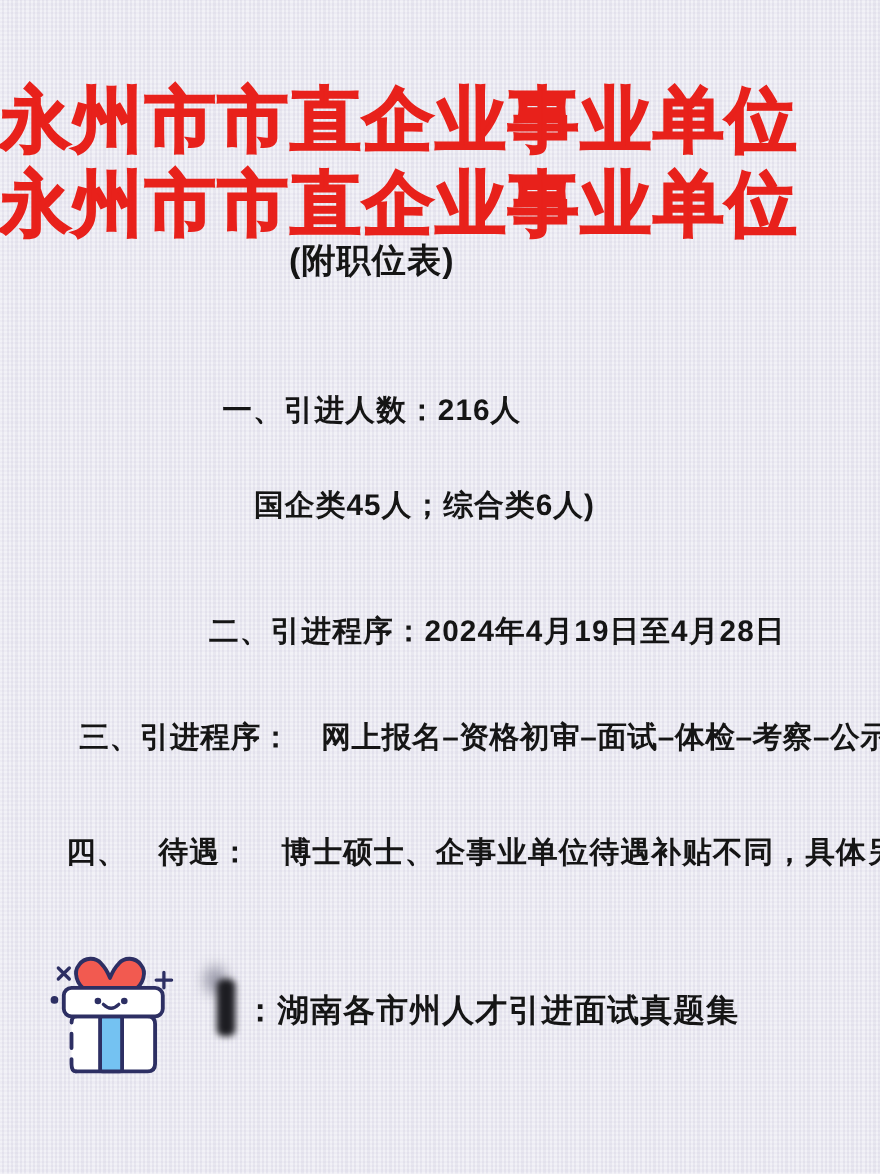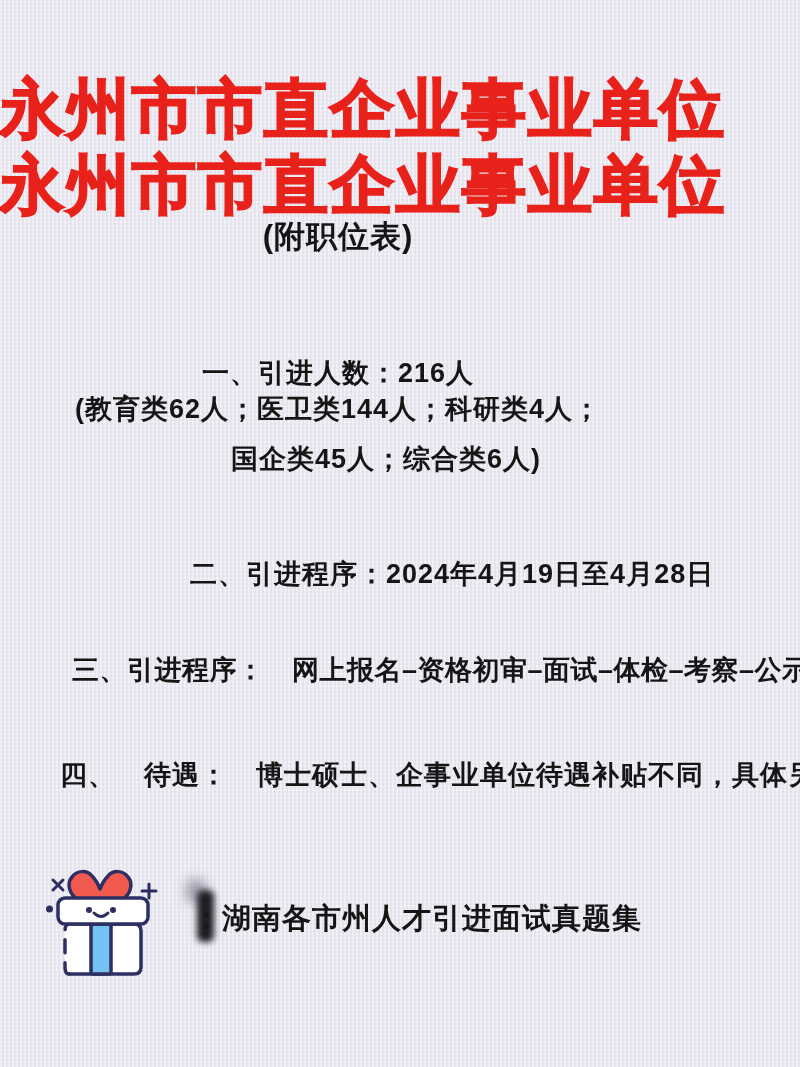--- a/index.html
+++ b/index.html
@@ -24,42 +24,41 @@
   .t2{top:142px;}
   .subtitle{top:216px;font-size:31px;font-weight:700;letter-spacing:1px;}
   .body-line{font-size:27px;font-weight:700;letter-spacing:1px;}
   .s1h{top:355px;}
   .s1d1{top:391px;}
   .s1d2{top:441px;margin-left:48px;}
   .s2h{top:556px;left:190px;}
   .s3h{top:652px;left:72px;letter-spacing:0.5px;}
   .s4h{top:757px;left:60px;}
   .s4d{top:810px;}
-  .footer-text{top:899px;left:192px;font-size:29px;font-weight:700;letter-spacing:1px;}
+  .footer-text{top:899px;left:222px;font-size:29px;font-weight:700;letter-spacing:1px;}
   .gift{position:absolute;left:45px;top:862px;width:118px;height:122px;}
   .blur-mark{
     position:absolute;left:197px;top:890px;width:17px;height:52px;
     background:#1d1d22;border-radius:6px;filter:blur(3px);
   }
   .blur-smudge{
     position:absolute;left:185px;top:878px;width:22px;height:26px;
     background:#8f8fa0;border-radius:50%;filter:blur(6px);opacity:.8;
   }
 </style>
 </head>
 <body>
 
 <div class="poster">
 
   <div class="line center title t1">永州市市直企业事业单位</div>
   <div class="line center title t2">永州市市直企业事业单位</div>
   <div class="line center subtitle">(附职位表)</div>
 
   <div class="line center body-line s1h">一、引进人数：216人</div>
-  <div class="line center body-line s1d1">(教育类62人；医卫类144人；科研类4人；</div>
   <div class="line center body-line s1d2">国企类45人；综合类6人)</div>
 
   <div class="line body-line s2h">二、引进程序：2024年4月19日至4月28日</div>
 
   <div class="line body-line s3h">三、引进程序：　网上报名–资格初审–面试–体检–考察–公示</div>
 
   <div class="line body-line s4h">四、　待遇：　博士硕士、企事业单位待遇补贴不同，具体另请</div>
 
   <svg class="gift" viewBox="0 0 118 122" aria-hidden="true">
 

